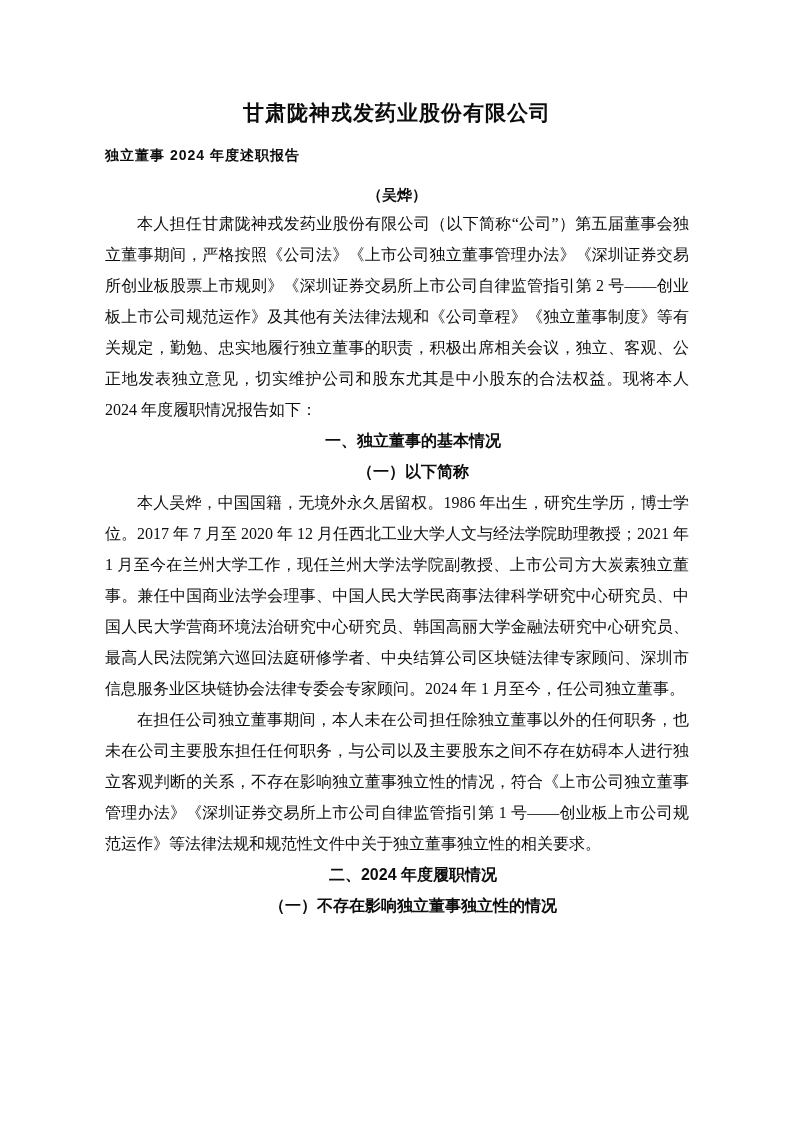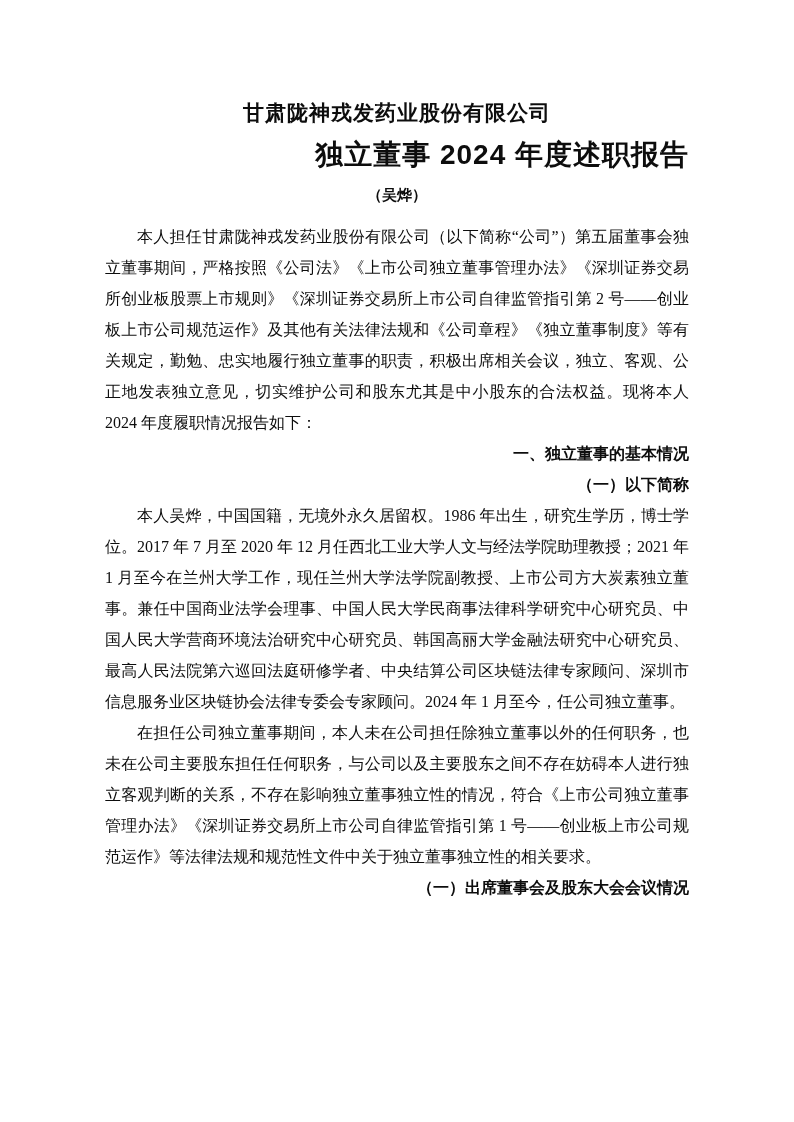--- a/index.html
+++ b/index.html
@@ -24,47 +24,47 @@
     font-family: "Liberation Sans", "DejaVu Sans", sans-serif;
     font-size: 21px;
     line-height: 26px;
     font-weight: 700;
     text-align: center;
     letter-spacing: 1px;
   }
   .doc-subtitle {
     margin: 16px 0 0 0;
     font-family: "Liberation Sans", "DejaVu Sans", sans-serif;
-    font-size: 28px;
+    font-size: 14px;
     line-height: 26px;
     font-weight: 700;
-    text-align: right;
+    text-align: left;
     letter-spacing: 1px;
   }
   .author-line {
-    margin: 17px 0 16px 0;
+    margin: 17px 0 3px 0;
     font-size: 15px;
     line-height: 20px;
     font-weight: 700;
     text-align: center;
   }
   .content {
     font-size: 16px;
     line-height: 31px;
   }
   .para {
     margin: 0;
     text-indent: 2em;
     text-align: justify;
     text-justify: inter-ideograph;
   }
   .heading {
     margin: 0;
     text-indent: 2em;
-    text-align: right;
+    text-align: center;
     font-weight: 700;
     font-family: "Liberation Sans", "DejaVu Sans", sans-serif;
   }
 </style>
 </head>
 <body>
 
 <div class="page">
 
   <h1 class="doc-title">甘肃陇神戎发药业股份有限公司</h1>
@@ -79,18 +79,19 @@
 
     <p class="heading">一、独立董事的基本情况</p>
 
     <p class="heading">（一）以下简称</p>
 
     <p class="para">本人吴烨，中国国籍，无境外永久居留权。1986 年出生，研究生学历，博士学位。2017 年 7 月至 2020 年 12 月任西北工业大学人文与经法学院助理教授；2021 年 1 月至今在兰州大学工作，现任兰州大学法学院副教授、上市公司方大炭素独立董事。兼任中国商业法学会理事、中国人民大学民商事法律科学研究中心研究员、中国人民大学营商环境法治研究中心研究员、韩国高丽大学金融法研究中心研究员、最高人民法院第六巡回法庭研修学者、中央结算公司区块链法律专家顾问、深圳市信息服务业区块链协会法律专委会专家顾问。2024 年 1 月至今，任公司独立董事。</p>
 
 
     <p class="para">在担任公司独立董事期间，本人未在公司担任除独立董事以外的任何职务，也未在公司主要股东担任任何职务，与公司以及主要股东之间不存在妨碍本人进行独立客观判断的关系，不存在影响独立董事独立性的情况，符合《上市公司独立董事管理办法》《深圳证券交易所上市公司自律监管指引第 1 号——创业板上市公司规范运作》等法律法规和规范性文件中关于独立董事独立性的相关要求。</p>
 
+    <p class="heading">二、2024 年度履职情况</p>
 
-    <p class="heading">（一）出席董事会及股东大会会议情况</p>
+    <p class="heading">（一）不存在影响独立董事独立性的情况</p>
 
   </div>
 
 </div>
 
 </body></html>

